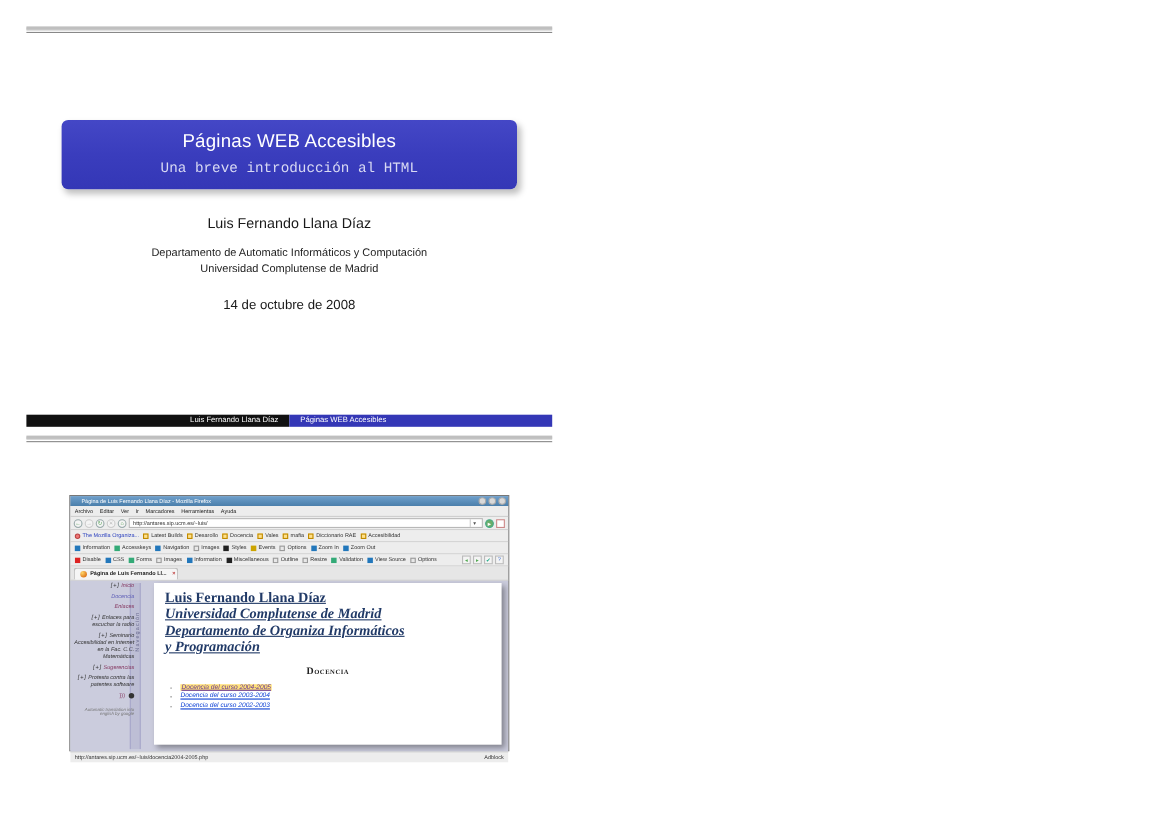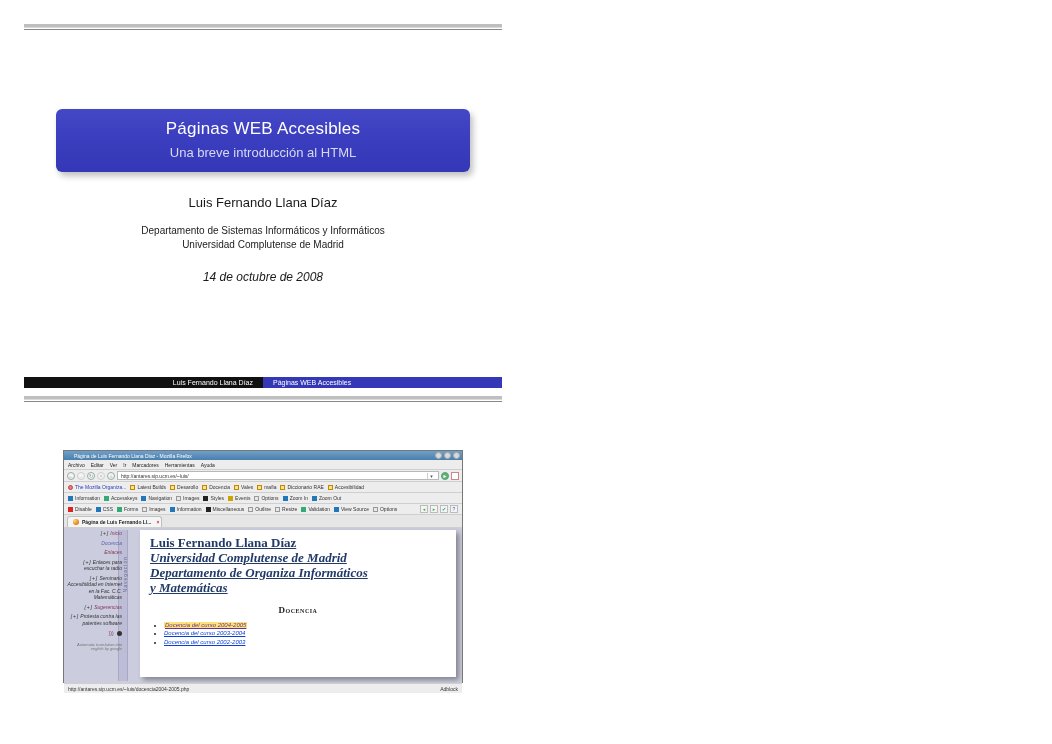--- a/index.html
+++ b/index.html
@@ -47,20 +47,21 @@
   }
   .titleblock .title {
     font-size: 17px;
     font-weight: 400;
     letter-spacing: 0.2px;
   }
   .titleblock .subtitle {
     margin-top: 6px;
     font-size: 13px;
     color: #d8d9f3;
+    font-family: Liberation Mono, monospace;
   }
 
   .author {
     position: absolute;
     top: 171px; left: 0; right: 0;
     text-align: center;
     font-size: 13px;
     color: #1a1a1a;
   }
   .affil {
@@ -70,21 +71,20 @@
     font-size: 10px;
     line-height: 1.35;
     color: #222;
   }
   .date {
     position: absolute;
     top: 246px; left: 0; right: 0;
     text-align: center;
     font-size: 12px;
     color: #1a1a1a;
-    font-style: italic;
   }
 
   
   .footbar {
     position: absolute;
     left: 0; right: 0; bottom: 8px; height: 11px;
     display: flex;
     font-size: 7px;
     line-height: 11px;
     color: #fff;
@@ -336,21 +336,21 @@
 <div class="page top">
   <div class="top-rule"></div>
 
   <div class="titleblock">
     <div class="title">Páginas WEB Accesibles</div>
     <div class="subtitle">Una breve introducción al HTML</div>
   </div>
 
   <div class="author">Luis Fernando Llana Díaz</div>
   <div class="affil">
-    <span>Departamento de Sistemas Informáticos y Informáticos</span><br>
+    <span>Departamento de Automatic Informáticos y Computación</span><br>
     <span>Universidad Complutense de Madrid</span>
   </div>
   <div class="date">14 de octubre de 2008</div>
 
   <div class="footbar">
     <div class="seg seg1">Luis Fernando Llana Díaz</div>
     <div class="seg seg2">Páginas WEB Accesibles</div>
   </div>
 </div>
 
@@ -544,21 +544,21 @@
           <div class="pers"><span>})) </span><span class="dot"></span></div>
           <div class="foot">Automatic translation into english by google</div>
         </div>
       </div>
       <div class="br-main">
         <div class="br-main-inner">
           <div class="br-h1">
             <span class="name">Luis Fernando Llana Díaz</span><br>
             <span>Universidad Complutense de Madrid</span><br>
             <span>Departamento de Organiza Informáticos</span><br>
-            <span>y Matemáticas</span>
+            <span>y Programación</span>
           </div>
           <div class="br-section-title">Docencia</div>
           <ul class="br-list">
             <li><a>Docencia del curso 2004-2005</a></li>
             <li><a>Docencia del curso 2003-2004</a></li>
             <li><a>Docencia del curso 2002-2003</a></li>
           </ul>
         </div>
       </div>
     </div>

